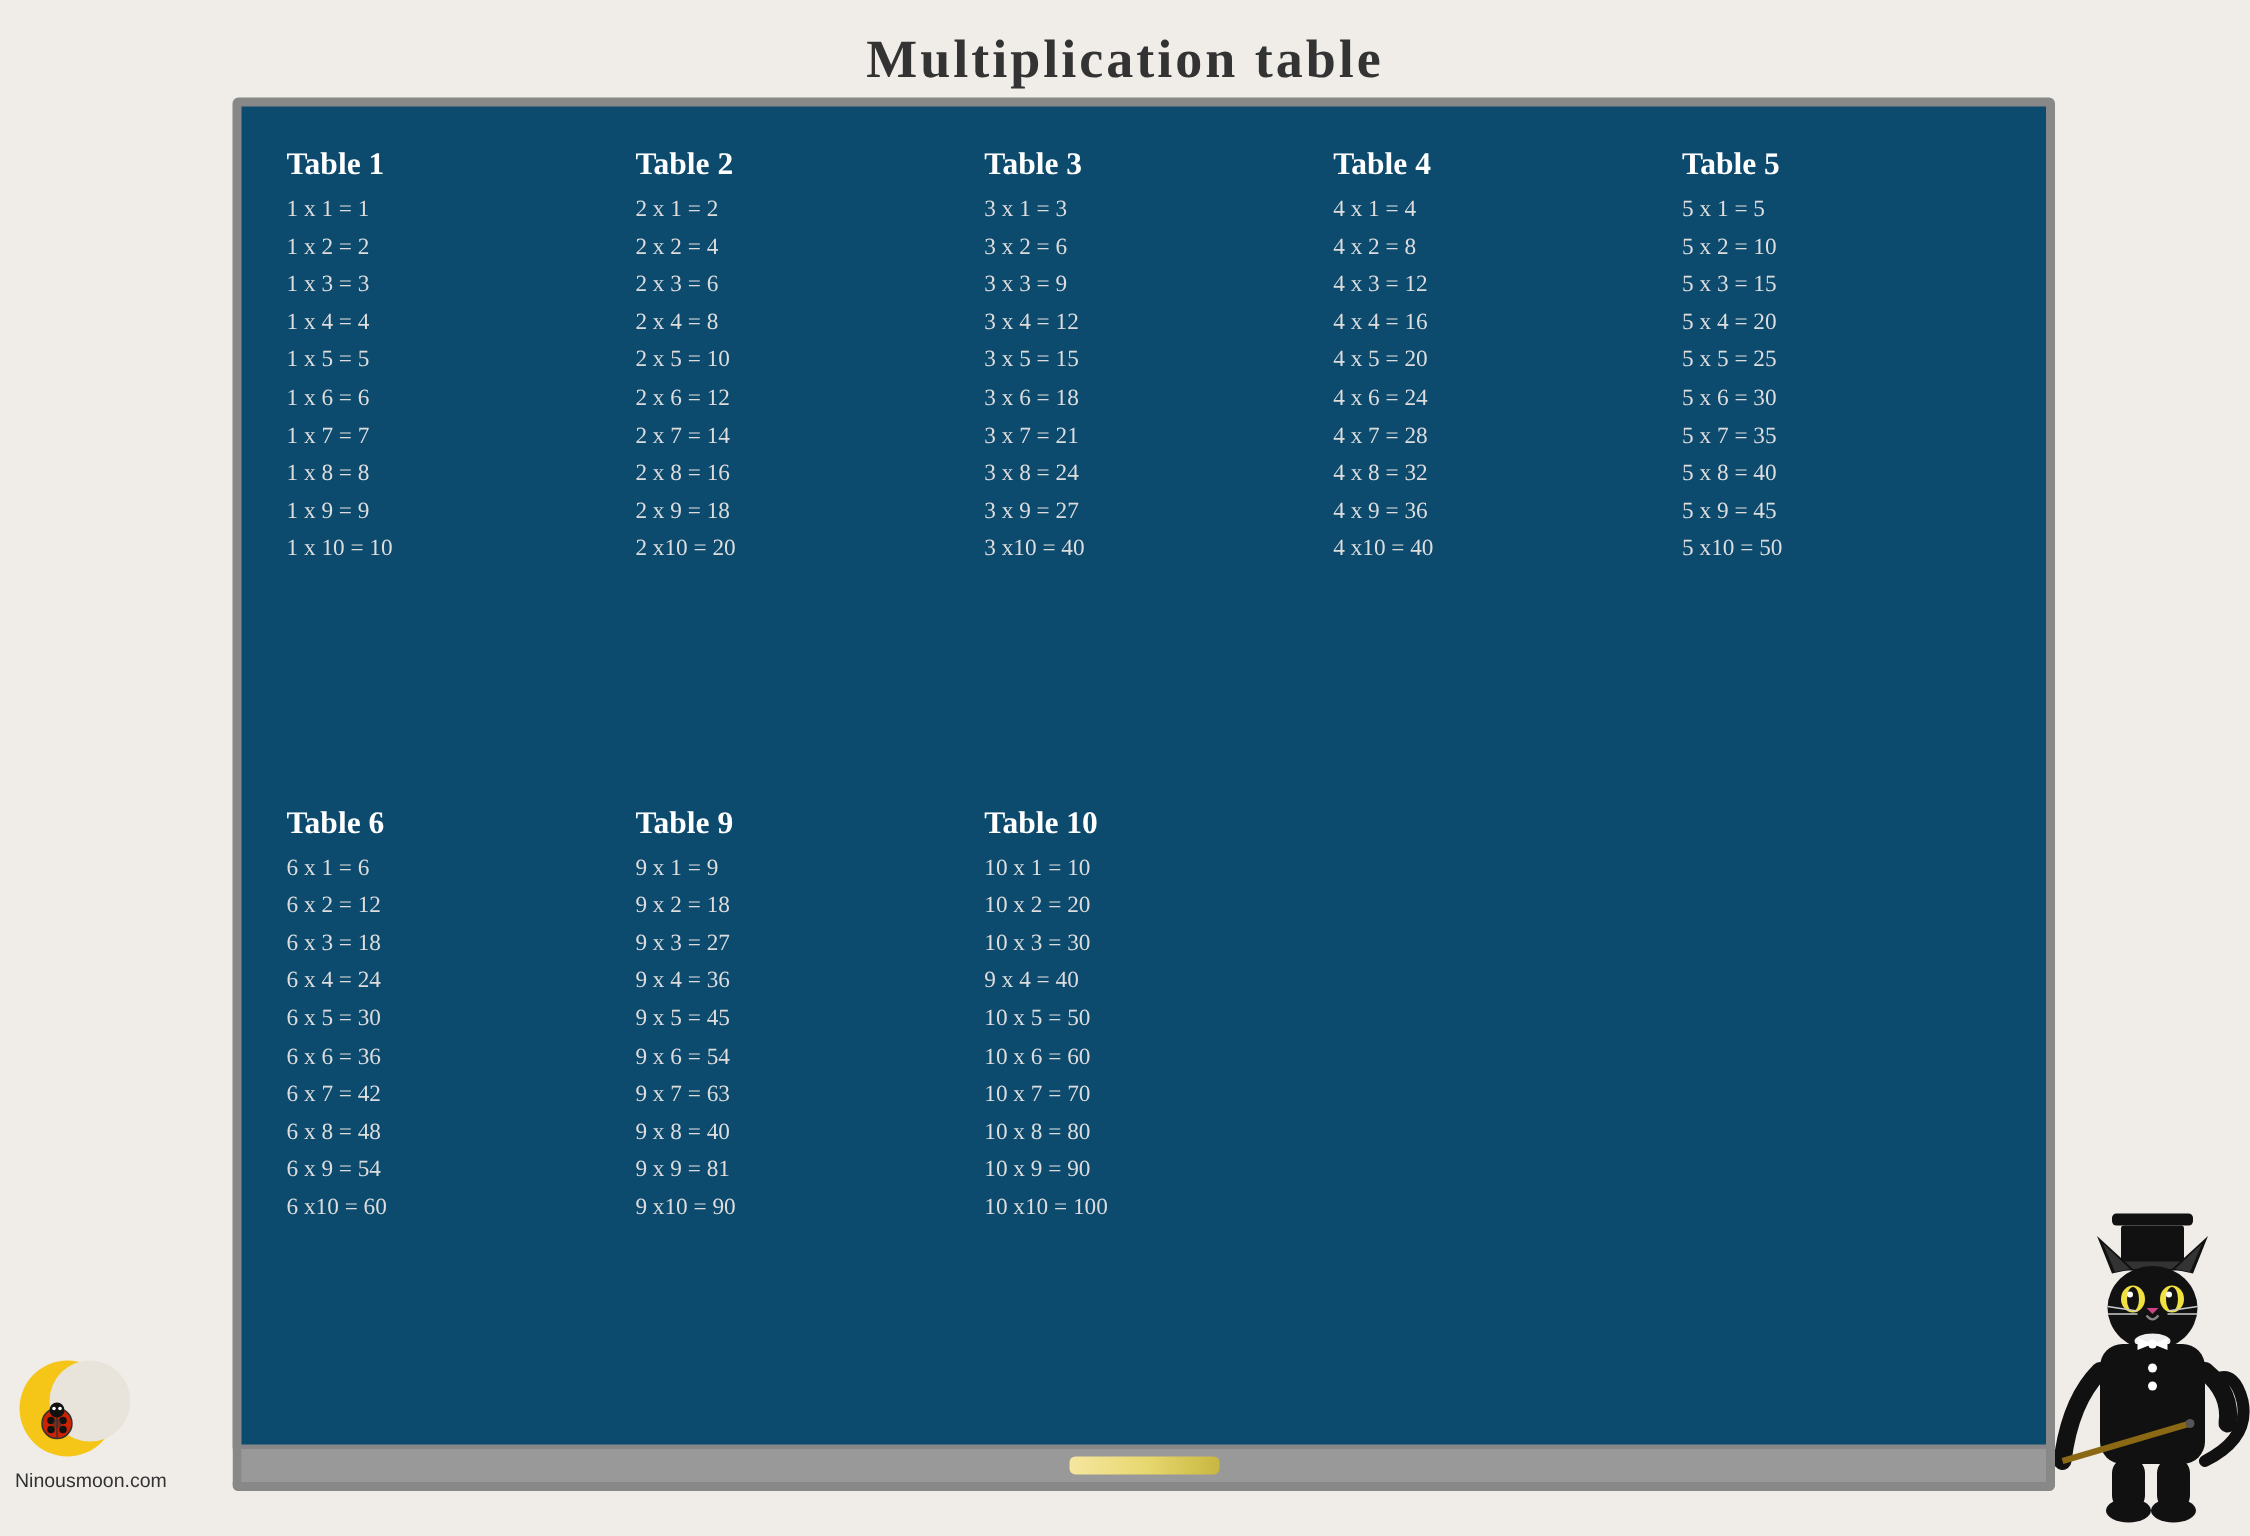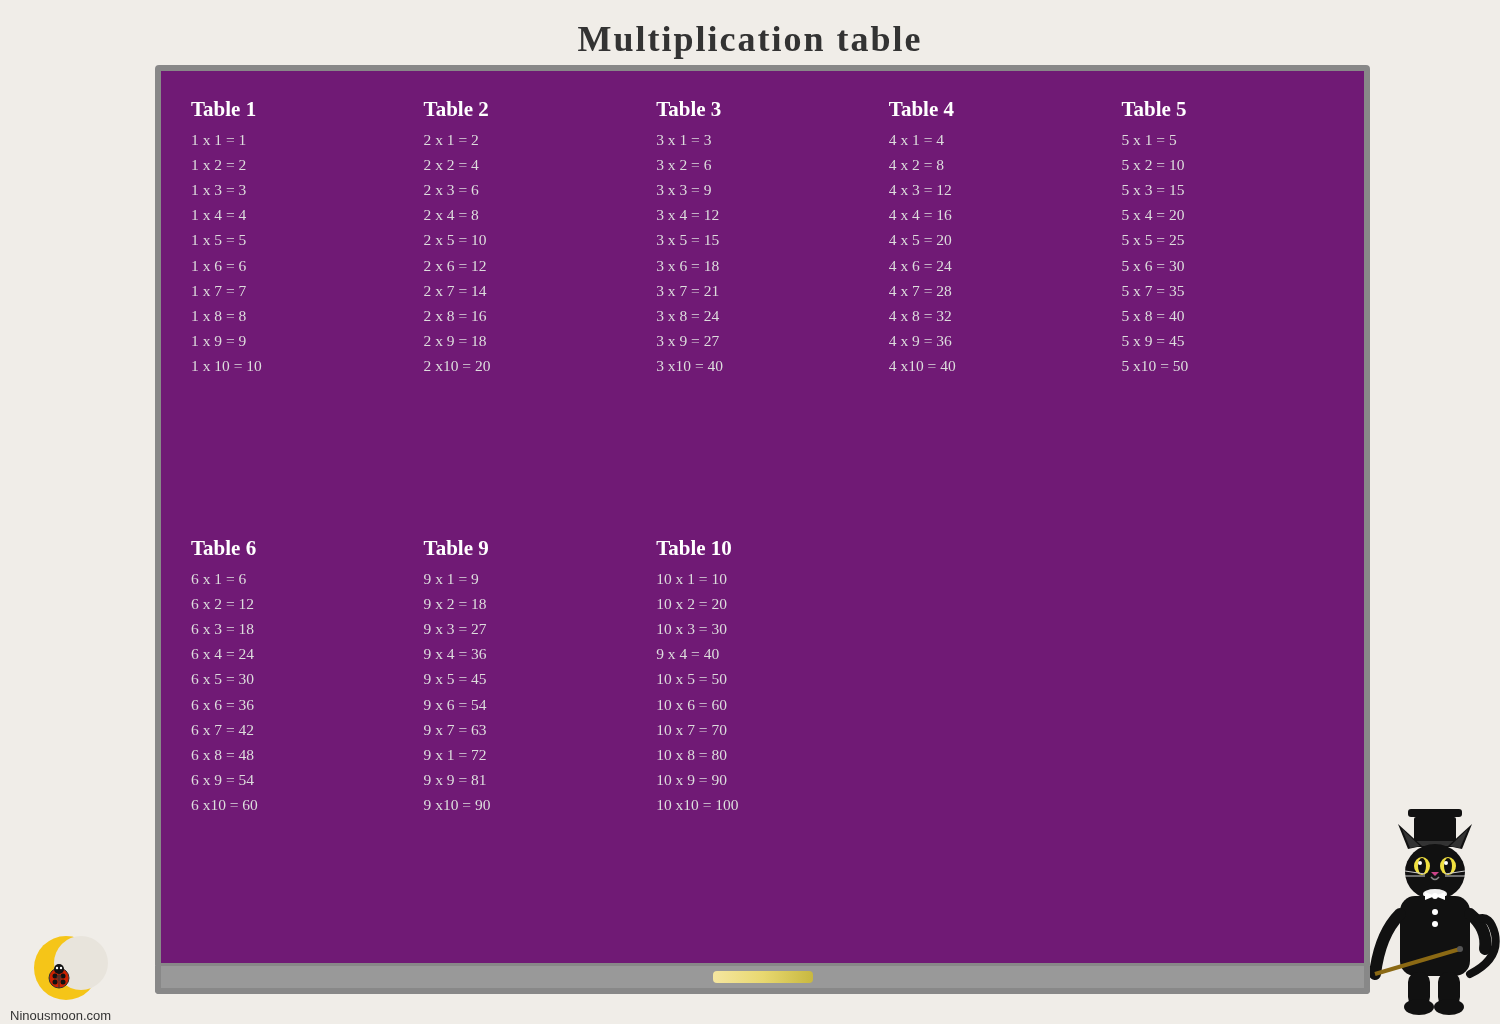--- a/index.html
+++ b/index.html
@@ -23,21 +23,21 @@
       font-weight: bold;
     }
 
     
     #blackboard {
       position: absolute;
       top: 65px;
       left: 155px;
       right: 130px;
       bottom: 55px;
-      background: #701a75;
+      background: #0c4a6e;
       border: 6px solid #888;
       border-radius: 4px;
       padding: 18px 20px 40px 20px;
     }
 
     
     #chalk-tray {
       position: absolute;
       bottom: 30px;
       left: 155px;
@@ -58,25 +58,25 @@
       width: 100px;
       height: 12px;
       background: linear-gradient(to right, #f5e6a0, #e8d870, #c8b840);
       border-radius: 4px;
       margin: 0 10px;
     }
 
     
     #logo-area {
       position: absolute;
-      bottom: 1px;
+      bottom: 30px;
       left: 10px;
       display: flex;
       flex-direction: column;
-      align-items: flex-end;
+      align-items: flex-start;
     }
 
     
     #cat-figure {
       position: absolute;
       bottom: 20px;
       right: 10px;
       width: 120px;
       height: 200px;
     }
@@ -207,21 +207,21 @@
 
     <div class="mult-table" style="padding-top:30px;">
       <div class="mult-title">Table  9</div>
       <div class="mult-line">9 x  1 =  9</div>
       <div class="mult-line">9 x  2 = 18</div>
       <div class="mult-line">9 x  3 = 27</div>
       <div class="mult-line">9 x  4 = 36</div>
       <div class="mult-line">9 x  5 = 45</div>
       <div class="mult-line">9 x  6 = 54</div>
       <div class="mult-line">9 x  7 = 63</div>
-      <div class="mult-line">9 x  1 = 72</div>
+      <div class="mult-line">9 x  8 = 40</div>
       <div class="mult-line">9 x  9 = 81</div>
       <div class="mult-line">9 x10 = 90</div>
     </div>
 
     <div class="mult-table" style="padding-top:30px;">
       <div class="mult-title">Table 10</div>
       <div class="mult-line">10 x  1 =  10</div>
       <div class="mult-line">10 x  2 = 20</div>
       <div class="mult-line">10 x  3 = 30</div>
       <div class="mult-line">9 x  4 = 40</div>

